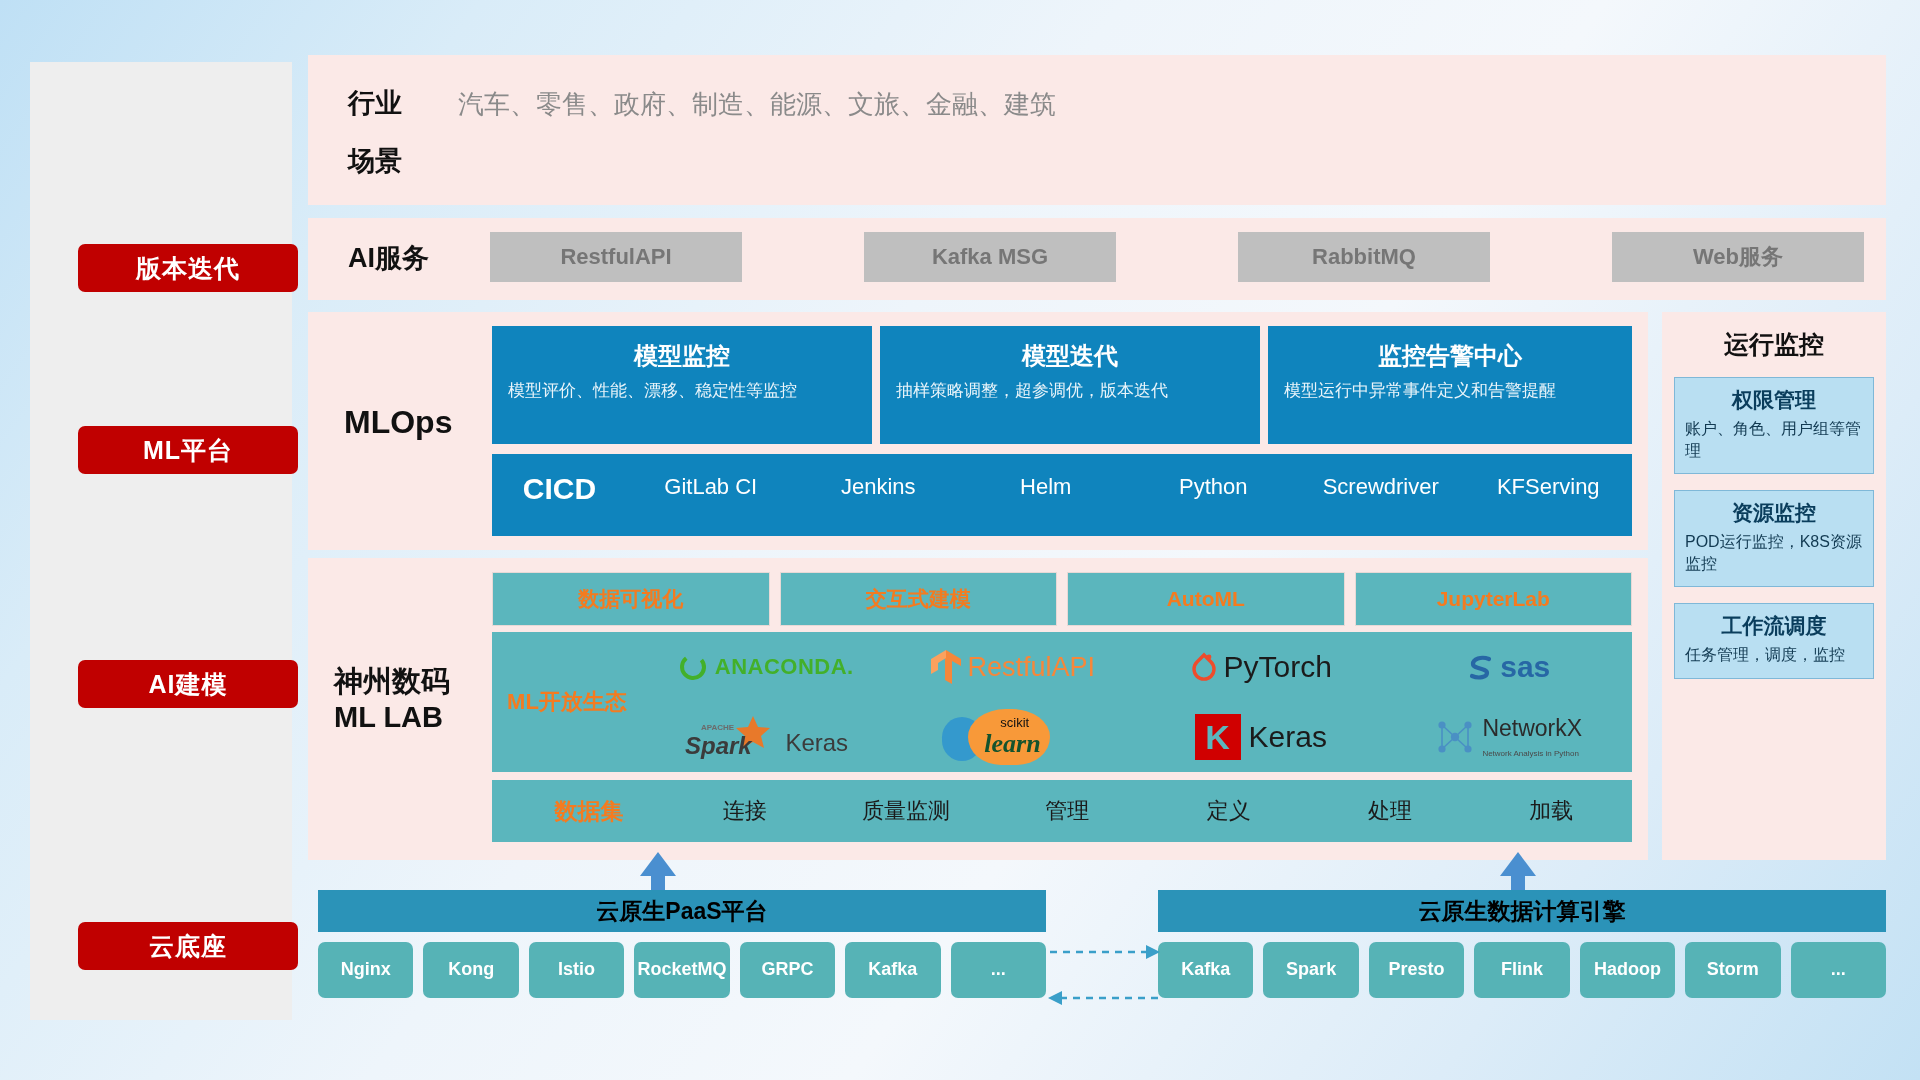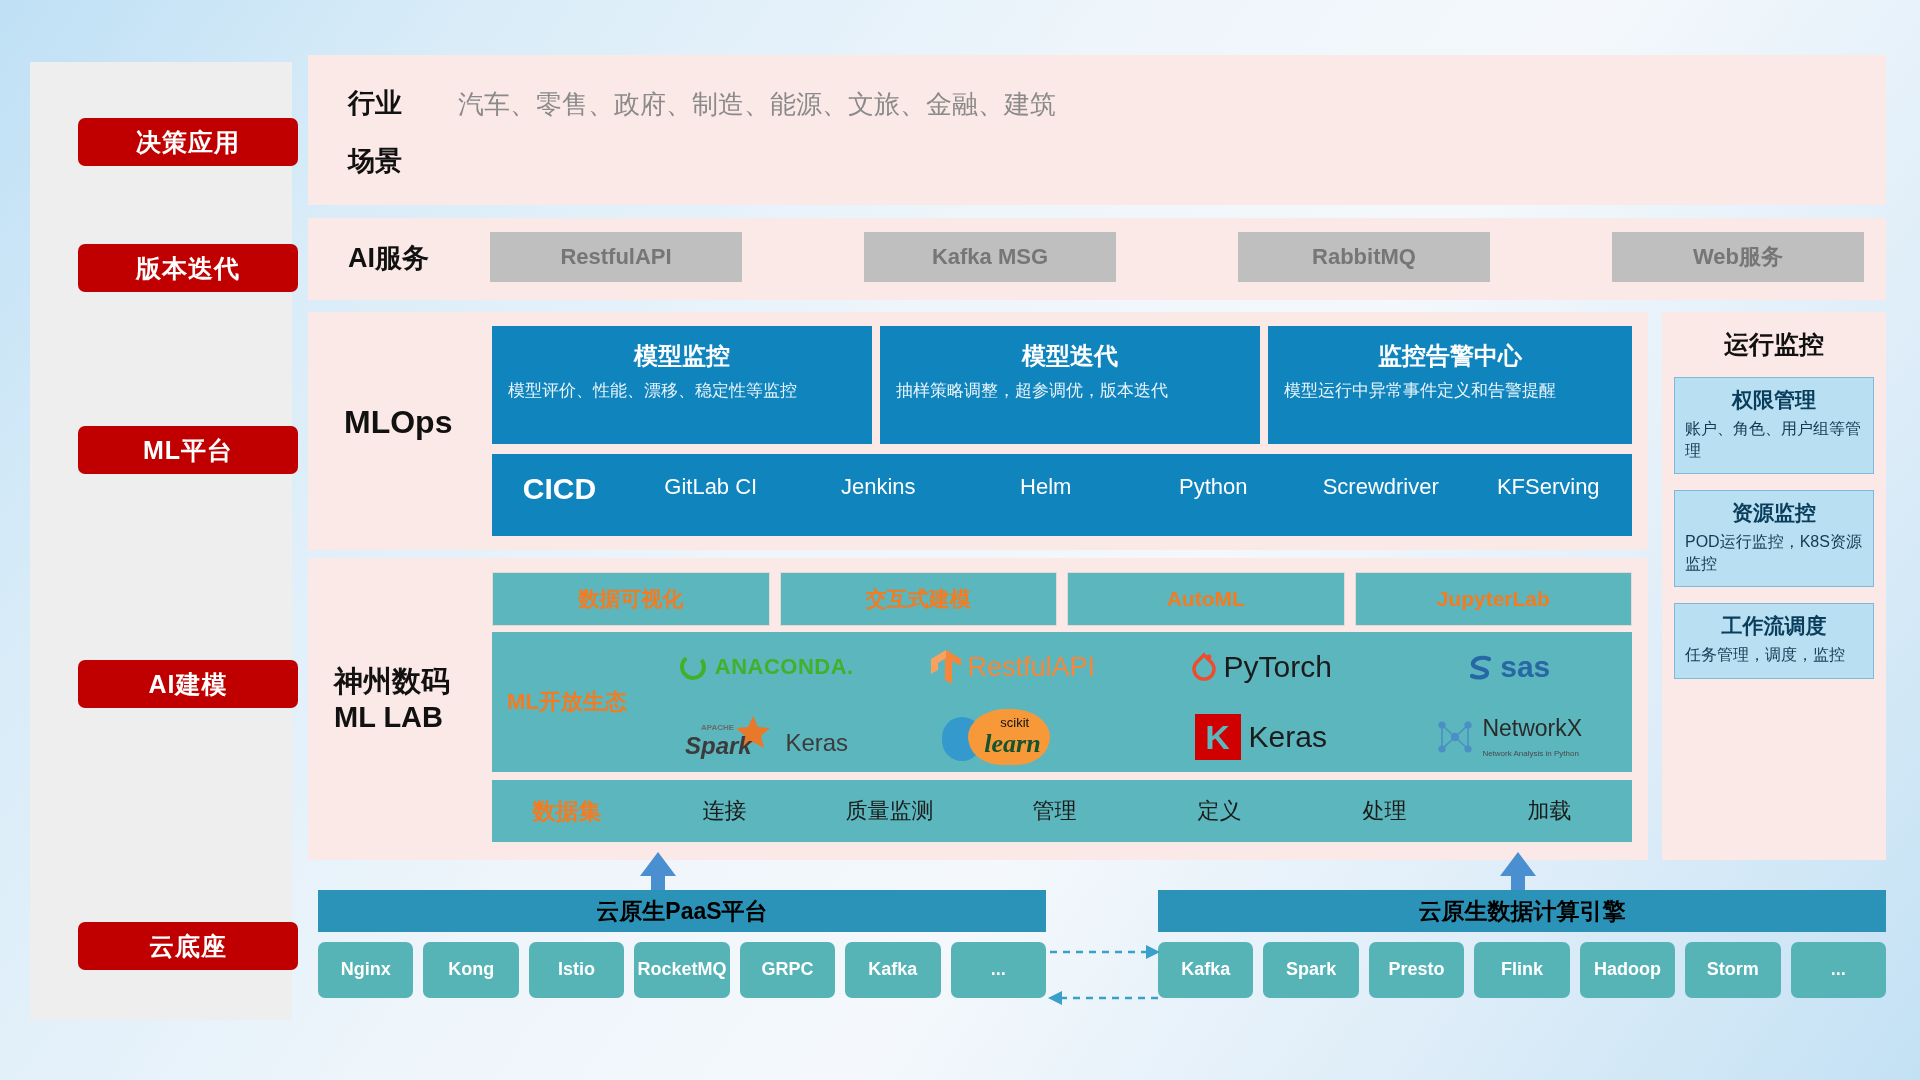--- a/index.html
+++ b/index.html
@@ -70,21 +70,21 @@
   .eco{
     position:absolute;left:184px;top:74px;width:1140px;height:140px;background:#5bb6bd;
     display:flex;align-items:center;
   }
   .eco .eco-lbl{width:150px;text-align:center;font-size:22px;font-weight:bold;color:#f47b20;}
   .eco .grid{flex:1;height:100%;display:grid;grid-template-columns:repeat(4,1fr);grid-template-rows:1fr 1fr;align-items:center;justify-items:center;}
   .ds{
     position:absolute;left:184px;top:222px;width:1140px;height:62px;background:#5bb6bd;
     display:flex;align-items:center;
   }
-  .ds .ds-lbl{width:150px;text-align:center;font-size:23px;font-weight:bold;color:#f47b20;}
+  .ds .ds-lbl{width:150px;text-align:center;font-size:23px;font-weight:bold;color:#f47b20;margin-left:22px;}
   .ds .ds-item{flex:1;text-align:center;font-size:22px;color:#1b1b1b;}
 
   
   .rm{left:1662px;top:312px;width:224px;height:548px;}
   .rm .rm-title{margin-top:16px;text-align:center;font-size:25px;font-weight:bold;color:#111;}
   .rm-card{
     margin:16px 12px 0 12px;background:#b9dff2;border:1px solid #7fb8d8;padding:8px 10px 12px 10px;
   }
   .rm-card .t{text-align:center;font-size:21px;font-weight:bold;color:#0a3d5c;margin-bottom:4px;}
   .rm-card .d{font-size:16px;line-height:1.35;color:#123a52;}
@@ -106,21 +106,20 @@
   .arr .stem{position:absolute;left:11px;top:22px;width:14px;height:38px;background:#4a8fd0;}
   .arr .head{position:absolute;left:0;top:0;width:0;height:0;border-left:18px solid transparent;border-right:18px solid transparent;border-bottom:24px solid #4a8fd0;}
   svg{display:block;}
 </style>
 </head>
 <body>
 
 <div class="stage">
 
   <div class="rail">
-    <div class="rail-btn" style="top:56px">决策应用</div>
     <div class="rail-btn" style="top:182px">版本迭代</div>
     <div class="rail-btn" style="top:364px">ML平台</div>
     <div class="rail-btn" style="top:598px">AI建模</div>
     <div class="rail-btn" style="top:860px">云底座</div>
   </div>
 
   <div class="panel r1">
     <div class="lbl" style="top:30px">行业</div>
     <div class="val" style="top:32px">汽车、零售、政府、制造、能源、文旅、金融、建筑</div>
     <div class="lbl" style="top:88px">场景</div>

